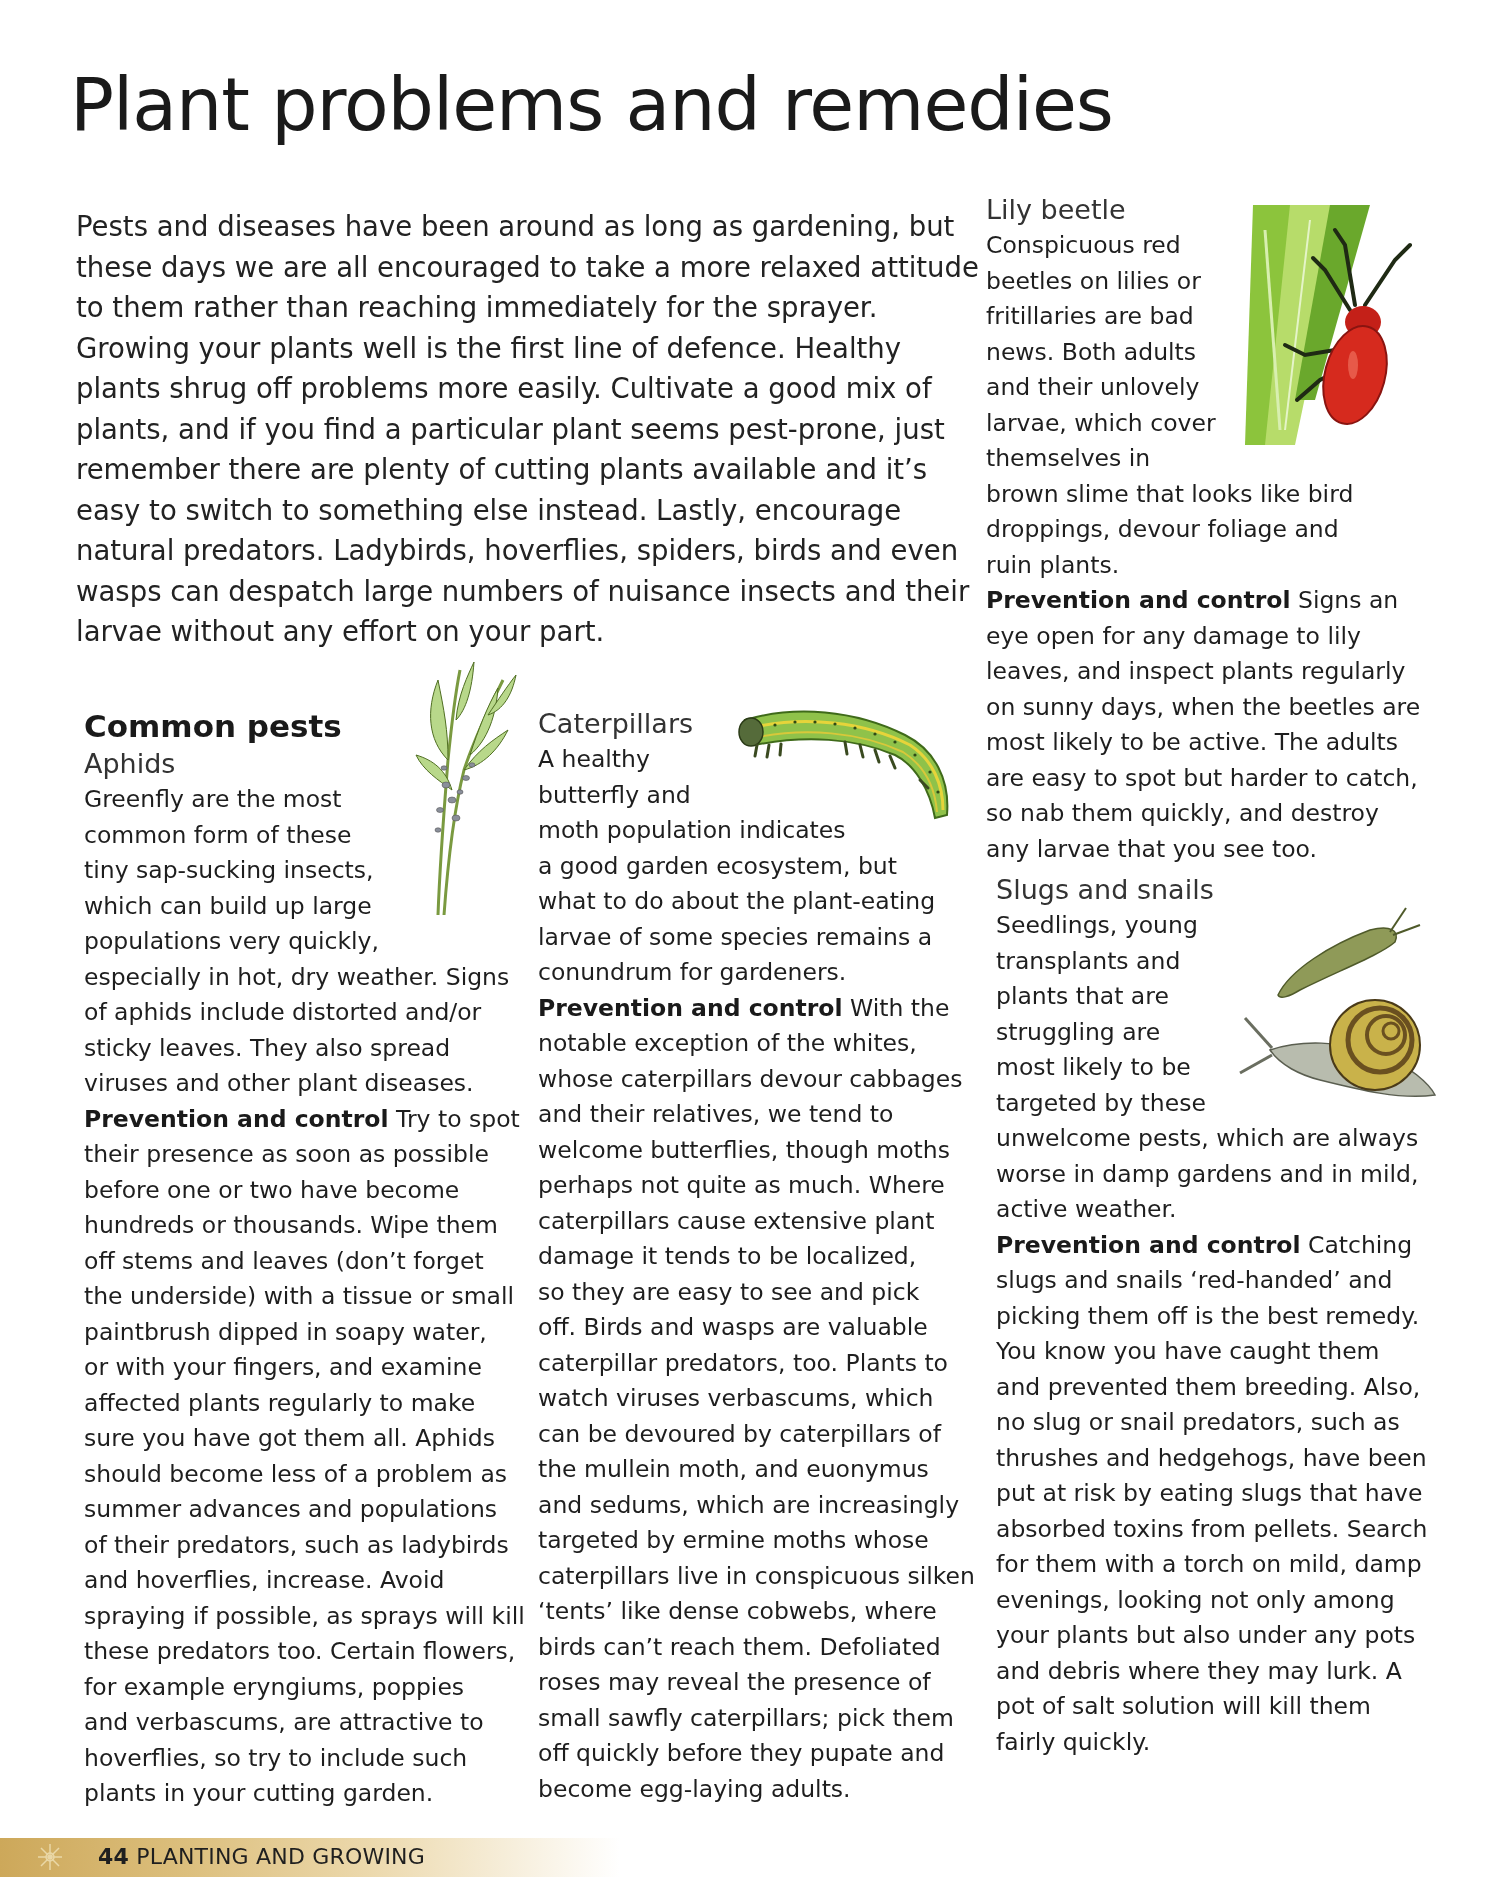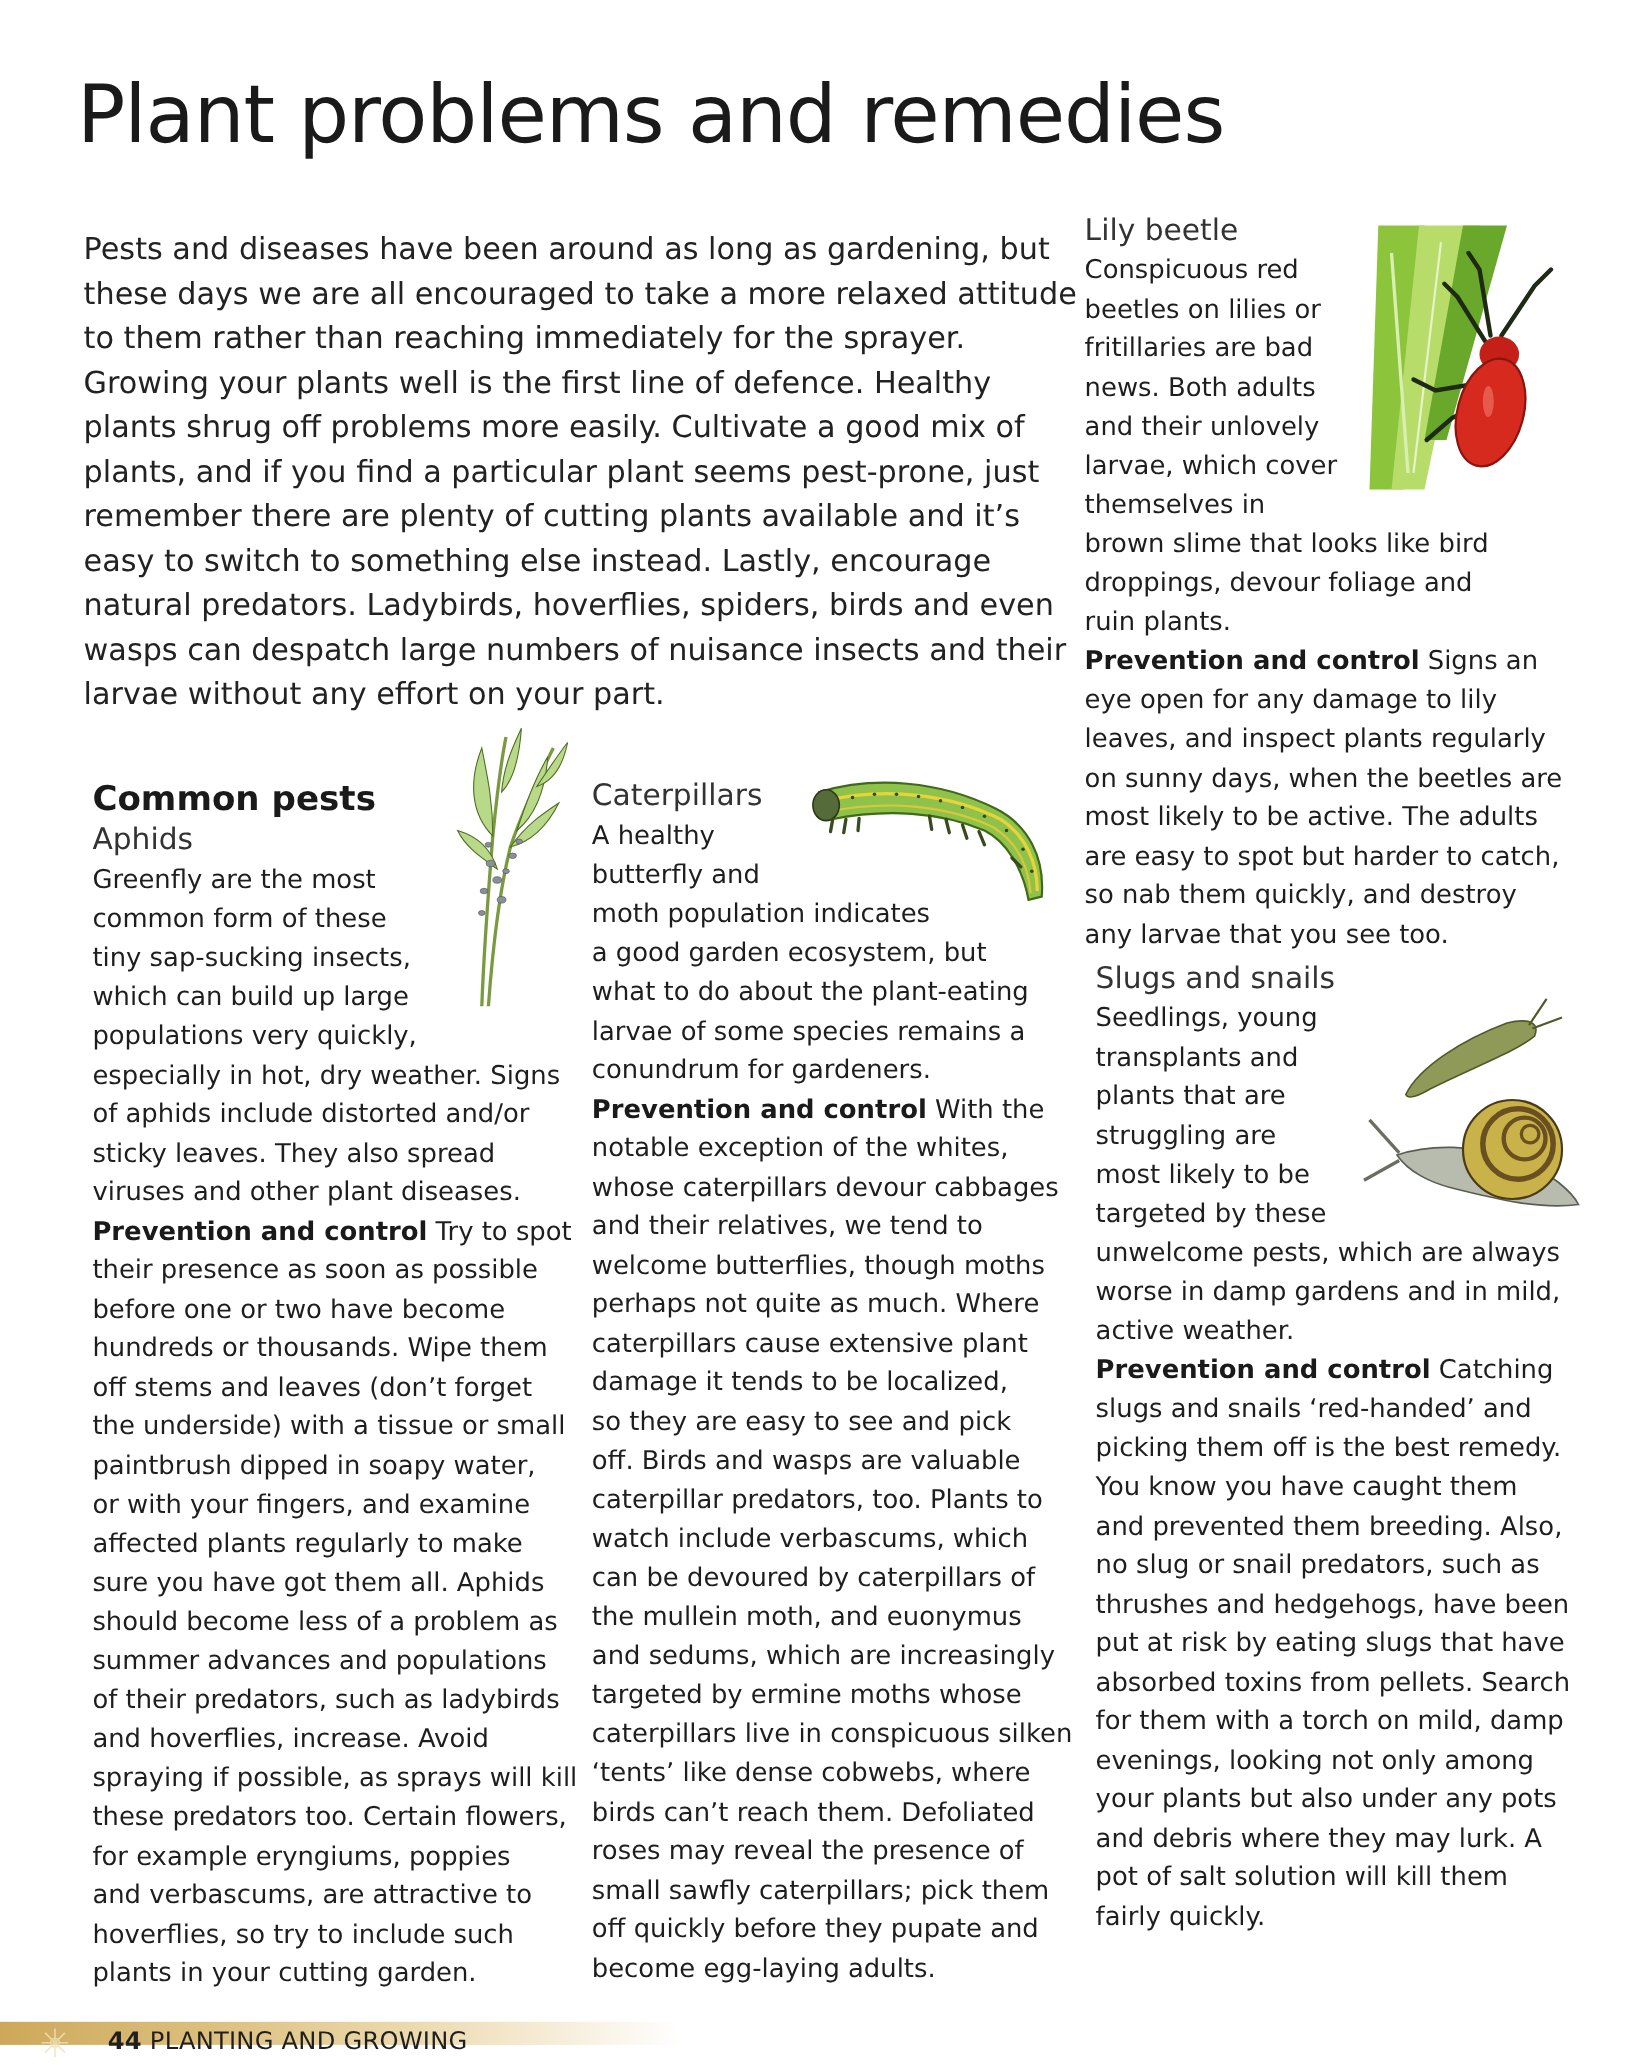--- a/index.html
+++ b/index.html
@@ -33,21 +33,21 @@
     color: #1a1a1a; white-space: nowrap;
   }
   .pest-name {
     display: block; font-size: 27px; line-height: 36px; color: #333;
     white-space: nowrap; font-weight: normal;
   }
   b.pc { font-weight: bold; color: #1a1a1a; }
 
   .illus { position: absolute; }
   .footer {
-    position: absolute; left: 0; top: 1838px; width: 620px; height: 21px;
+    position: absolute; left: 0; top: 1838px; width: 620px; height: 39px;
     background: linear-gradient(90deg, #cda85a 0%, #dcbf7d 30%, #ecd9ad 60%, rgba(255,255,255,0) 100%);
   }
   .footer-text {
     position: absolute; left: 98px; top: 6px; font-size: 22px; color: #1f1f1f;
     white-space: nowrap; letter-spacing: 0.2px;
   }
   .footer-text b { font-weight: bold; }
   .footer-deco { position: absolute; left: 30px; top: 2px; width: 40px; height: 34px; }
 </style>
 </head>
@@ -149,21 +149,21 @@
       <span class="line">notable exception of the whites,</span>
       <span class="line">whose caterpillars devour cabbages</span>
       <span class="line">and their relatives, we tend to</span>
       <span class="line">welcome butterflies, though moths</span>
       <span class="line">perhaps not quite as much. Where</span>
       <span class="line">caterpillars cause extensive plant</span>
       <span class="line">damage it tends to be localized,</span>
       <span class="line">so they are easy to see and pick</span>
       <span class="line">off. Birds and wasps are valuable</span>
       <span class="line">caterpillar predators, too. Plants to</span>
-      <span class="line">watch include verbascums, which</span>
+      <span class="line">watch viruses verbascums, which</span>
       <span class="line">can be devoured by caterpillars of</span>
       <span class="line">the mullein moth, and euonymus</span>
       <span class="line">and sedums, which are increasingly</span>
       <span class="line">targeted by ermine moths whose</span>
       <span class="line">caterpillars live in conspicuous silken</span>
       <span class="line">‘tents’ like dense cobwebs, where</span>
       <span class="line">birds can’t reach them. Defoliated</span>
       <span class="line">roses may reveal the presence of</span>
       <span class="line">small sawfly caterpillars; pick them</span>
       <span class="line">off quickly before they pupate and</span>

